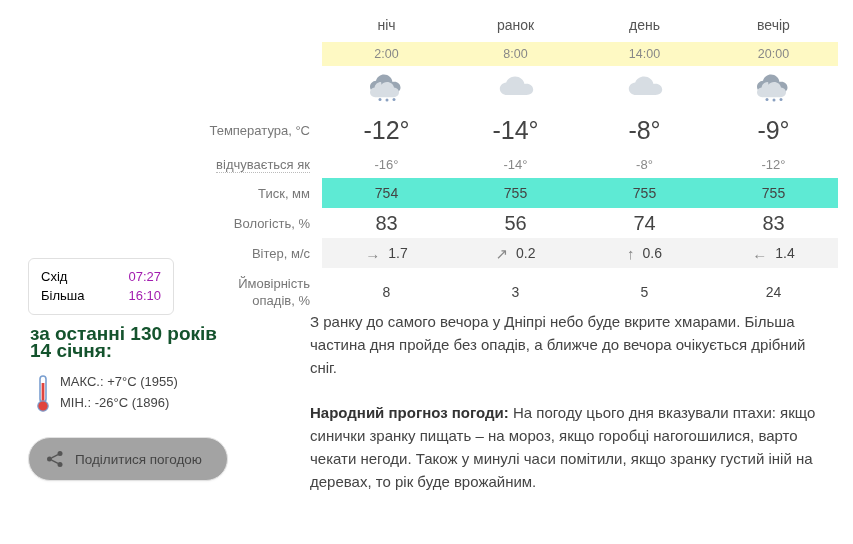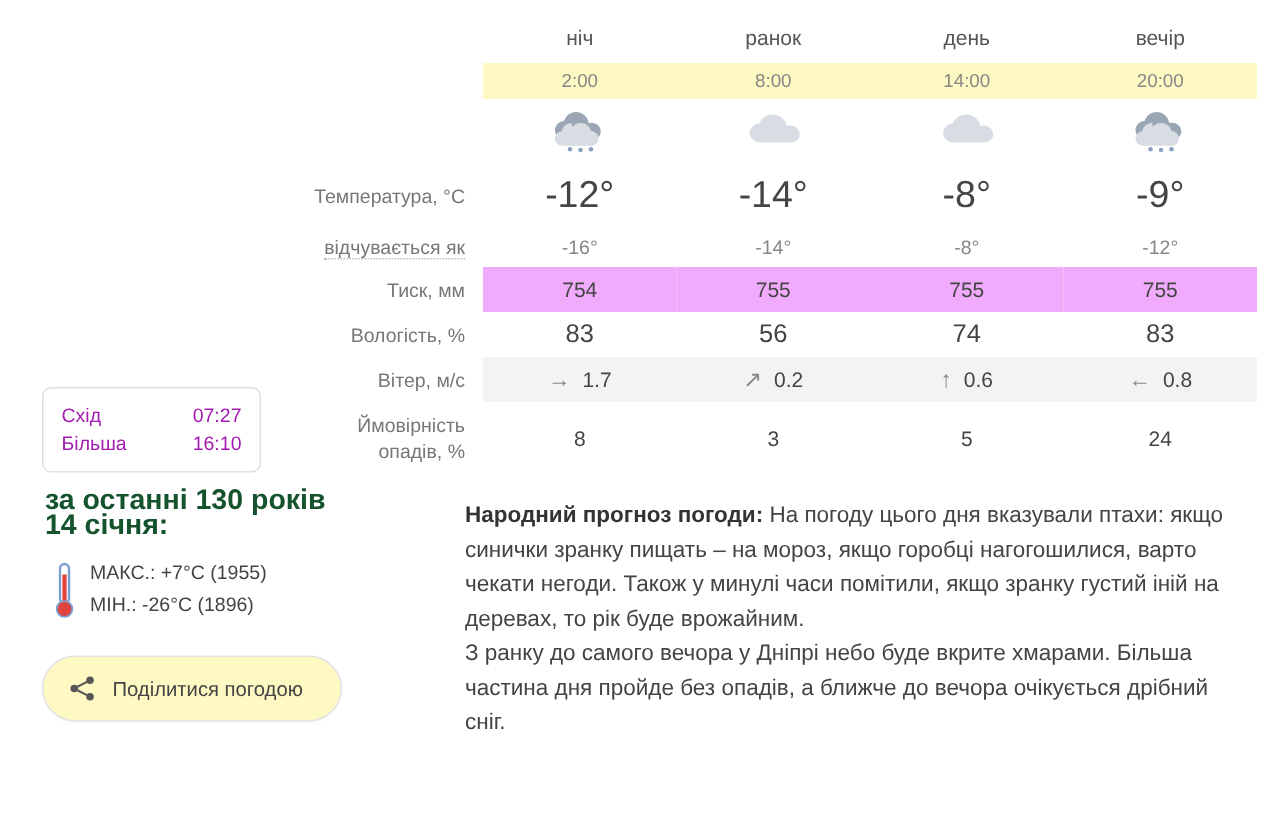--- a/index.html
+++ b/index.html
@@ -31,40 +31,40 @@
     font-size: 19px; color: #333; margin-top: 0;
   }
 
   .sun-box {
     position: absolute; left: 28px; top: 258px;
     width: 146px; border: 1px solid #e0e0e0; border-radius: 6px;
     padding: 8px 12px 9px 12px;
     font-size: 13px; color: #555;
   }
   .sun-row { display: flex; justify-content: space-between; line-height: 19px; }
-  .sun-label { color: #a21caf; }
+  .sun-label { color: #000000; }
   .sun-val { color: #a21caf; }
 
   .records {
     position: absolute; left: 30px; top: 325px; width: 250px;
   }
   .records-title {
     font-size: 19px; font-weight: bold; color: #14532d; line-height: 17px;
   }
   .records-rows { margin-top: 12px; position: relative; padding-left: 30px; }
   .thermo {
     position: absolute; left: 4px; top: 2px; width: 18px; height: 42px;
   }
   .rec-row { font-size: 13px; color: #444; line-height: 21px; }
 
   .share-btn {
     position: absolute; left: 28px; top: 437px;
     width: 200px; height: 44px;
     border: 1px solid #e2e2e2; border-radius: 24px;
-    background: #fef9c3;
+    background: #a3a3a3;
     display: flex; align-items: center; gap: 10px;
     padding-left: 16px;
     cursor: pointer;
     box-shadow: 0 1px 2px rgba(0,0,0,0.04);
   }
   .share-label { font-size: 13.5px; color: #444; }
 
   
   .table-wrap {
     position: absolute; left: 190px; top: 8px; width: 648px;
@@ -73,22 +73,22 @@
   table.wx td, table.wx th { padding: 0; }
   .col-label { width: 132px; }
   .col-val { width: 129px; }
 
   .r-head td { height: 34px; vertical-align: middle; text-align: center; font-size: 14px; color: #555; }
   .r-time td { height: 24px; vertical-align: middle; text-align: center; font-size: 12.5px; color: #888; background: #fef9c3; }
   .r-time td.lbl, .r-head td.lbl { background: transparent; }
   .r-icon td { height: 44px; vertical-align: middle; text-align: center; }
   .r-temp td { height: 40px; vertical-align: middle; text-align: center; font-size: 25px; color: #444; }
   .r-feels td { height: 28px; vertical-align: middle; text-align: center; font-size: 13px; color: #888; }
-  .r-press td { height: 30px; vertical-align: middle; text-align: center; font-size: 14px; color: #444; background: #f0abfc; }
-  .r-hum td { height: 30px; vertical-align: middle; text-align: center; font-size: 17px; color: #444; }
+  .r-press td { height: 30px; vertical-align: middle; text-align: center; font-size: 14px; color: #444; background: #5eead4; }
+  .r-hum td { height: 30px; vertical-align: middle; text-align: center; font-size: 20px; color: #444; }
   .r-wind td { height: 30px; vertical-align: middle; text-align: center; font-size: 14px; color: #444; background: #f3f3f3; }
   .r-prec td { height: 48px; vertical-align: middle; text-align: center; font-size: 14px; color: #444; }
 
   td.lbl {
     text-align: right !important; padding-right: 12px !important;
     font-size: 13px; color: #777; background: #fff !important;
   }
   .dotted { border-bottom: 1px dotted #bbb; display: inline; }
   .lbl2 { line-height: 17px; }
 
@@ -276,39 +276,39 @@
           </td>
           <td>
             <span class="wind-cell">
               <span class="wind-arrow">↑</span>
               <span>0.6</span>
             </span>
           </td>
           <td>
             <span class="wind-cell">
               <span class="wind-arrow">←</span>
-              <span>0.8</span>
+              <span>1.4</span>
             </span>
           </td>
         </tr>
 
         <tr class="r-prec">
           <td class="lbl lbl2">
             <div>Ймовірність</div>
             <div>опадів, %</div>
           </td>
           <td>8</td>
           <td>3</td>
           <td>5</td>
           <td>24</td>
         </tr>
       </tbody>
     </table>
   </div>
 
   <div class="text-block">
+    <div class="para">З ранку до самого вечора у Дніпрі небо буде вкрите хмарами. Більша частина дня пройде без опадів, а ближче до вечора очікується дрібний сніг.</div>
     <div class="para second">
       <b>Народний прогноз погоди:</b><span> На погоду цього дня вказували птахи: якщо синички зранку пищать – на мороз, якщо горобці нагогошилися, варто чекати негоди. Також у минулі часи помітили, якщо зранку густий іній на деревах, то рік буде врожайним.</span>
     </div>
-    <div class="para">З ранку до самого вечора у Дніпрі небо буде вкрите хмарами. Більша частина дня пройде без опадів, а ближче до вечора очікується дрібний сніг.</div>
   </div>
 
 </div>
 
 </body></html>

